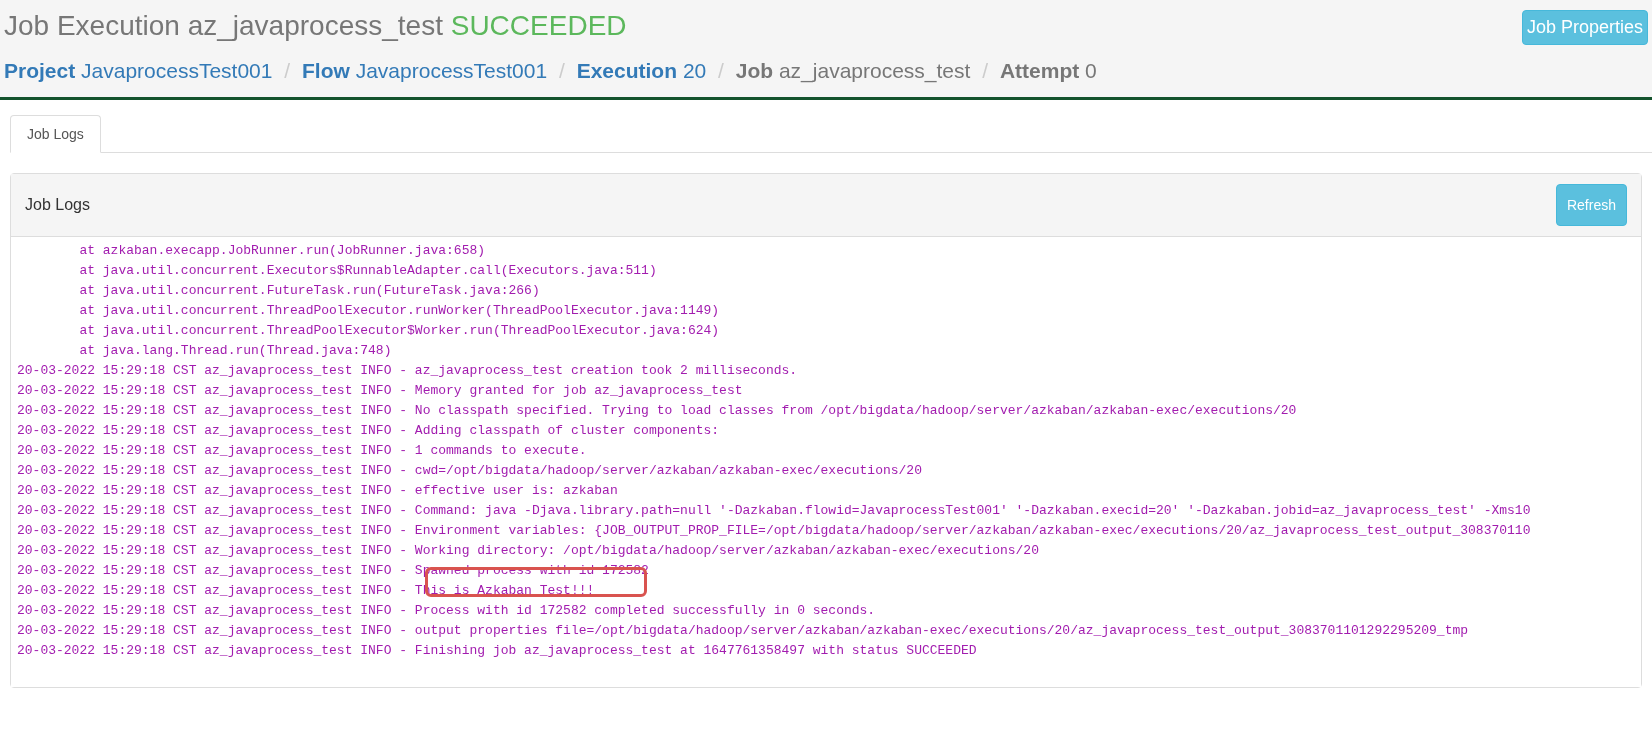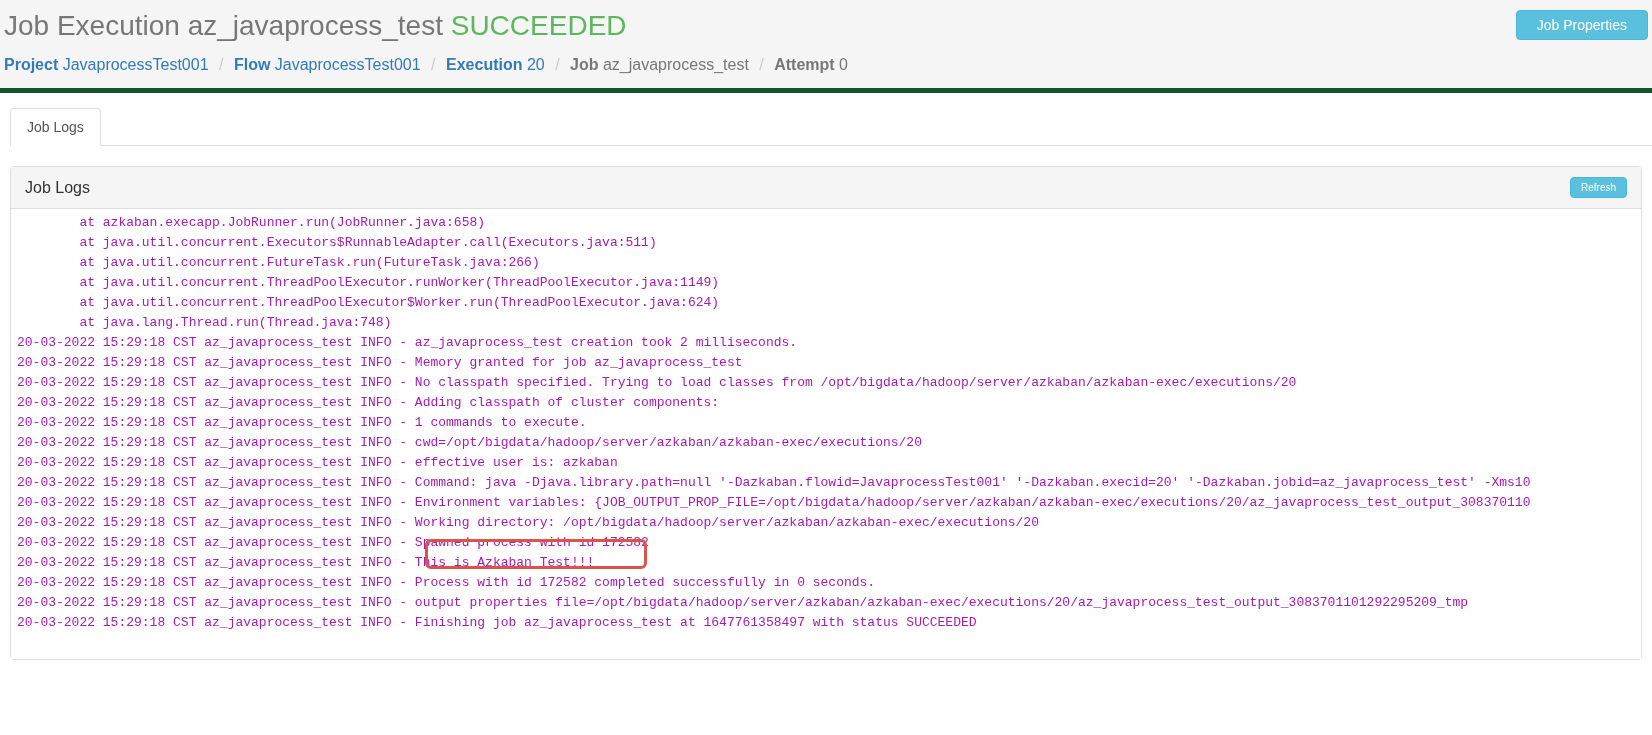--- a/index.html
+++ b/index.html
@@ -5,56 +5,56 @@
   * { box-sizing: border-box; margin: 0; padding: 0; }
   body {
     font-family: "Helvetica Neue", Helvetica, Arial, sans-serif;
     font-size: 14px;
     color: #333;
     background: #fff;
     width: 1652px;
   }
   .header-bar {
     background: #f5f5f5;
-    border-bottom: 5px solid #14532d;
+    border-bottom: 3px solid #14532d;
     padding: 10px 4px 0 4px;
   }
   .title-row {
     display: flex;
     justify-content: space-between;
     align-items: flex-start;
     padding: 0 0 6px 0;
   }
   h1 {
     font-size: 28px;
     font-weight: 400;
     color: #777;
   }
   .status-succeeded { color: #5cb85c; }
   .btn {
     display: inline-block;
-    padding: 6px 20px;
-    font-size: 14px;
+    padding: 6px 4px;
+    font-size: 18px;
     border-radius: 4px;
     cursor: pointer;
     border: 1px solid transparent;
     white-space: nowrap;
   }
   .btn-info {
     background: #5bc0de;
     border-color: #46b8da;
     color: #fff;
   }
   .btn-info.small {
-    padding: 4px 10px;
-    font-size: 10px;
+    padding: 12px 10px;
+    font-size: 14px;
   }
   .breadcrumb {
     padding: 8px 0 14px 0;
-    font-size: 16px;
+    font-size: 21px;
     color: #777;
   }
   .breadcrumb .sep { color: #ccc; margin: 0 6px; }
   .breadcrumb a { color: #337ab7; text-decoration: none; }
   .breadcrumb .label-muted { color: #777; }
   .breadcrumb .strong-muted { color: #777; font-weight: 700; }
   .tabs {
     margin: 14px 0 0 10px;
     border-bottom: 1px solid #ddd;
   }

